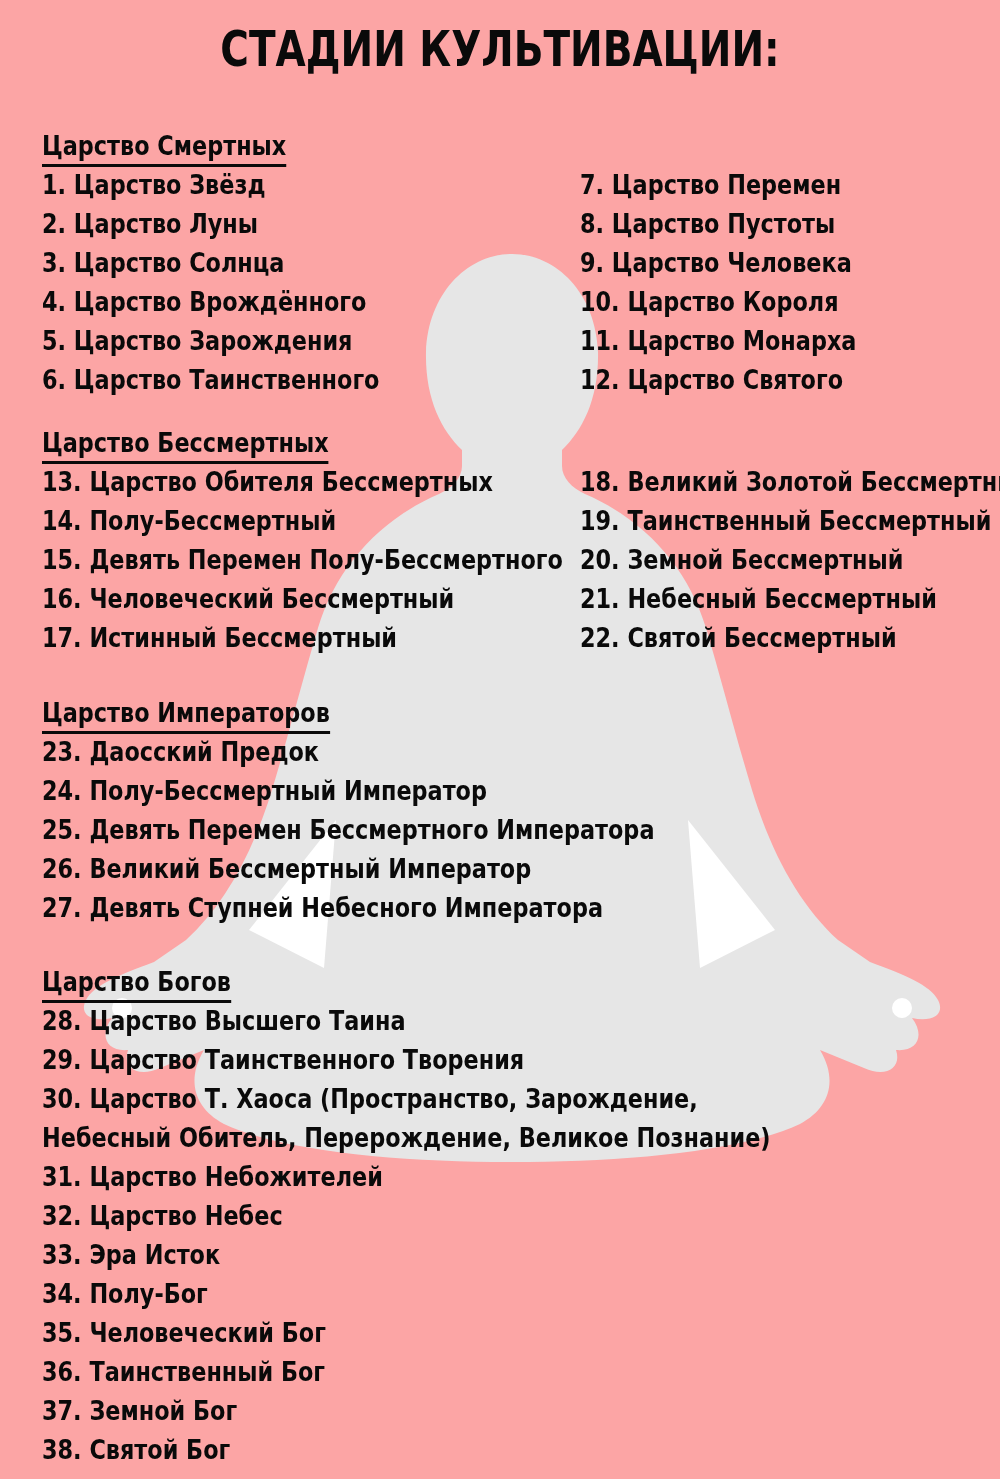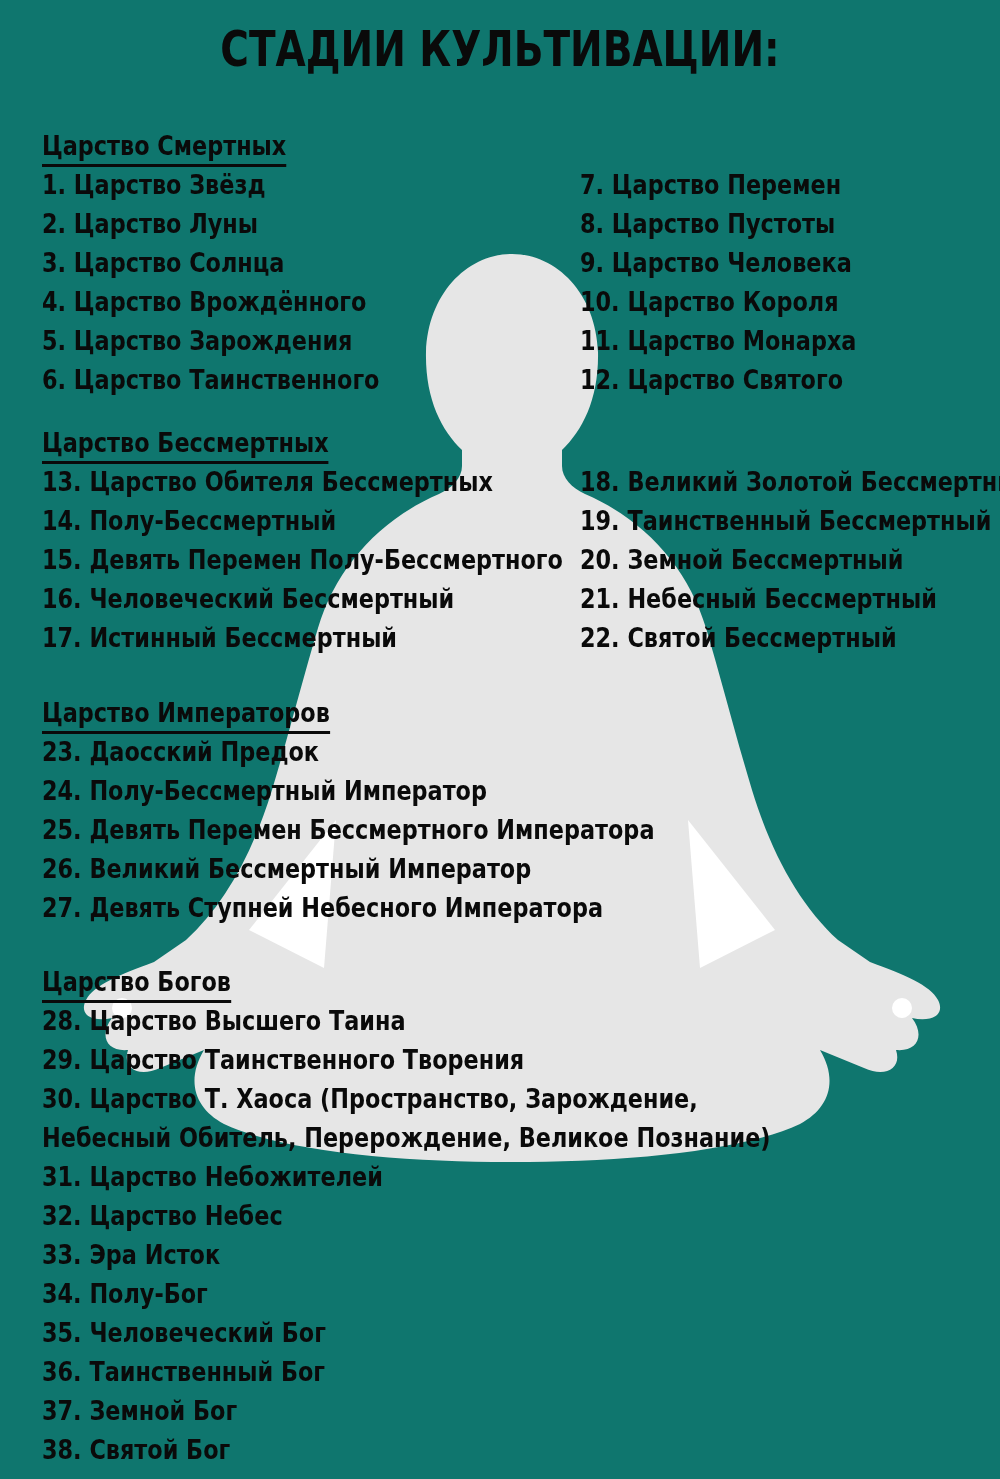--- a/index.html
+++ b/index.html
@@ -1,20 +1,20 @@
 <!DOCTYPE html>
 <html><head>
 <meta charset="utf-8">
 <style>
   html,body{margin:0;padding:0;background:#ffffff;}
   .page{
     position:relative;
     width:1000px;
     height:1479px;
-    background:#0f766e;
+    background:#fca5a5;
     overflow:hidden;
     font-family:"DejaVu Sans", sans-serif;
     color:#0a0a0a;
   }
   .silhouette{
     position:absolute;
     left:0; top:0;
     width:1000px; height:1479px;
     pointer-events:none;
   }

